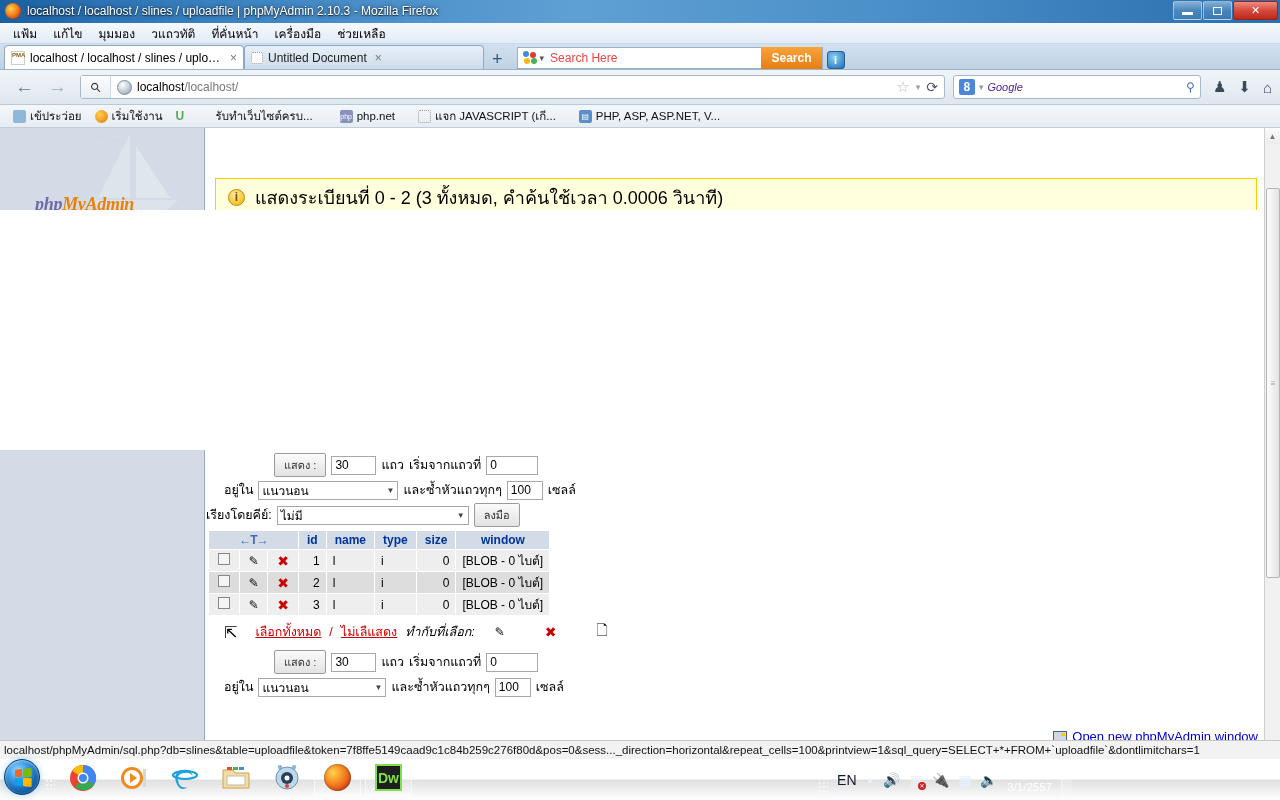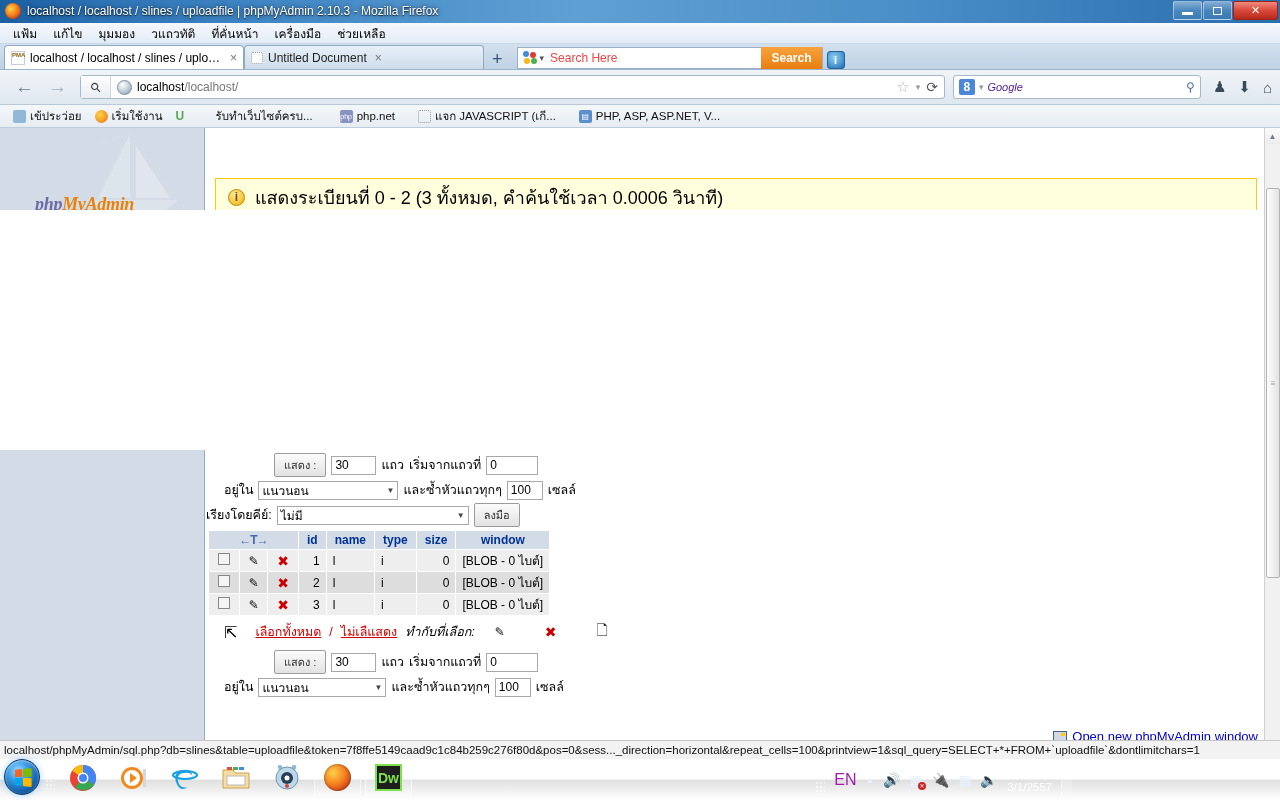--- a/index.html
+++ b/index.html
@@ -346,21 +346,21 @@
     border-radius: 3px;
   }
   .tb-app.active {
     background: linear-gradient(to bottom, rgba(255,255,255,.38), rgba(255,255,255,.12) 50%, rgba(255,255,255,.22));
     border: 1px solid rgba(255,255,255,.55);
   }
   .tray {
     position: absolute; right: 0; top: 0; height: 41px;
     display: flex; align-items: center; gap: 9px; padding-right: 8px; z-index: 3;
   }
-  .tray-lang { color: #a21caf; font-size: 16px; }
+  .tray-lang { color: #0f172a; font-size: 14px; }
   .tray-ico { color: #e8f2ff; font-size: 14px; }
   .clock { color: #fff; font-size: 11.5px; text-align: center; line-height: 14px; }
   .showdesk { width: 11px; height: 41px; background: linear-gradient(to bottom, rgba(255,255,255,.35), rgba(255,255,255,.1)); border-left: 1px solid rgba(255,255,255,.45); }
 </style>
 </head>
 <body>
 
 <div class="titlebar">
   <div class="titlebar-bg"></div>
   <div class="ff-icon"></div>

